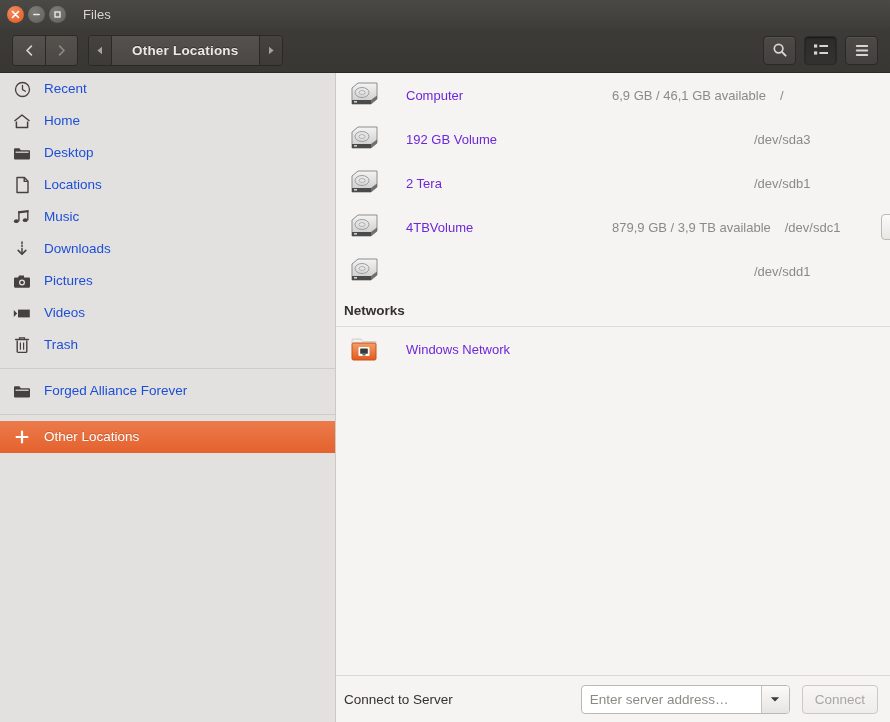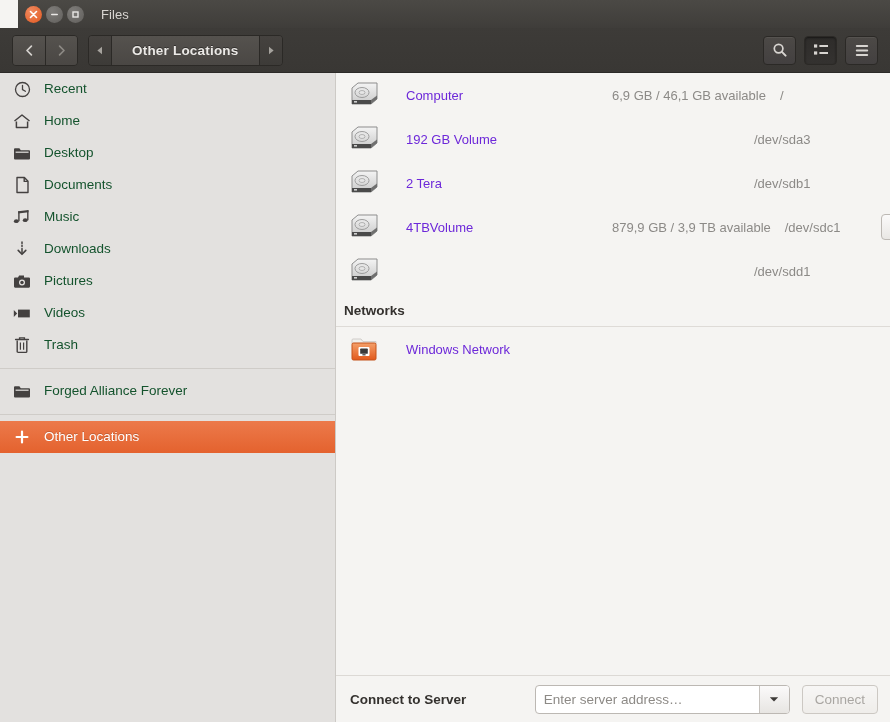--- a/index.html
+++ b/index.html
@@ -7,21 +7,21 @@
     width: 890px; height: 722px;
     font-family: "Liberation Sans", sans-serif;
     overflow: hidden;
     background: #f5f4f2;
   }
   .window { width: 890px; height: 722px; display: flex; flex-direction: column; position: relative; }
 
   
   .titlebar {
     height: 28px; background: linear-gradient(to bottom, #4b4945, #3f3d3a);
-    display: flex; align-items: center; flex: 0 0 28px; position: relative; margin-left: 18px;
+    display: flex; align-items: center; flex: 0 0 28px; position: relative;
   }
   .winbtns { display: flex; gap: 4px; padding-left: 7px; align-items: center; }
   .wb { width: 17px; height: 17px; border-radius: 50%; display: flex; align-items: center;
         justify-content: center; font-size: 10px; line-height: 1; color: #f2f1f0; }
   .wb-close { background: radial-gradient(circle at 35% 30%, #f08a60, #e2581f); }
   .wb-min, .wb-max { background: radial-gradient(circle at 35% 30%, #7e7c79, #615f5c); }
   .wb svg { display:block; }
   .win-title {
     color: #d8d5d1; font-size: 13px; margin-left: 17px; letter-spacing: .1px;
   }
@@ -61,21 +61,21 @@
   .body { flex: 1 1 auto; display: flex; min-height: 0; }
 
   
   .sidebar {
     width: 336px; flex: 0 0 336px; background: #e3e1df;
     border-right: 1px solid #cdcac6; display: flex; flex-direction: column;
     overflow: hidden;
   }
   .side-item {
     height: 32px; display: flex; align-items: center; padding-left: 12px; gap: 12px;
-    color: #14532d; font-size: 13.5px;
+    color: #1d4ed8; font-size: 13.5px;
   }
   .side-item .ico { width: 20px; height: 20px; display: flex; align-items: center;
                     justify-content: center; color: #3e3b38; }
   .side-item .ico svg { display: block; }
   .side-label { line-height: 1; }
   .side-sep { height: 1px; background: #cfccc8; margin: 7px 0 6px 0; }
   .side-item.selected {
     background: linear-gradient(to bottom, #ec7a4b, #e4622e);
     color: #fff;
   }
@@ -105,24 +105,24 @@
   .eject-btn { width: 28px; height: 26px; border: 1px solid #bdb9b4; border-radius: 4px;
                background: linear-gradient(to bottom,#fbfafa,#e9e7e4);
                display: flex; align-items: center; justify-content: center; }
   .eject-btn svg { display: block; }
 
   
   .bottombar {
     flex: 0 0 47px; height: 47px; border-top: 1px solid #dcd9d5;
     background: #f5f4f2; display: flex; align-items: center; padding: 0 12px 0 8px; gap: 12px;
   }
-  .cts-label { font-size: 13.5px; font-weight: bold; color: #34312e; flex: 0 0 auto; margin-left: 6px; }
+  .cts-label { font-size: 13.5px; font-weight: normal; color: #34312e; flex: 0 0 auto; }
   .cts-spacer { flex: 1 1 auto; }
   .cts-entry { display: flex; height: 29px; border: 1px solid #bcb8b3; border-radius: 4px;
-               overflow: hidden; background: #fff; width: 255px; }
+               overflow: hidden; background: #fff; width: 209px; }
   .cts-input { flex: 1 1 auto; border: none; outline: none; background: transparent;
                font-family: "Liberation Sans", sans-serif; font-size: 13.5px;
                color: #3c3a37; padding: 0 8px; min-width: 0; }
   .cts-input::placeholder { color: #8d8a86; }
   .cts-drop { width: 30px; border-left: 1px solid #c6c2bd;
               background: linear-gradient(to bottom,#fbfafa,#e7e5e2);
               display: flex; align-items: center; justify-content: center; }
   .cts-drop svg { display: block; }
   .cts-btn { height: 29px; padding: 0 12px; border: 1px solid #ccc8c3; border-radius: 4px;
              background: linear-gradient(to bottom,#f7f6f5,#efedea); color: #a9a6a2;
@@ -246,21 +246,21 @@
         <span class="side-label">Desktop</span>
       </div>
 
       <div class="side-item">
         <span class="ico">
           <svg width="15" height="18" viewBox="0 0 15 18">
               <path d="M2 1.5 L9.4 1.5 L13 5.2 L13 16.5 L2 16.5 Z" fill="none" stroke="#444140" stroke-width="1.4" stroke-linejoin="round"></path>
               <path d="M9.2 1.8 L9.2 5.4 L12.8 5.4" fill="none" stroke="#444140" stroke-width="1.4" stroke-linejoin="round"></path>
             </svg>
         </span>
-        <span class="side-label">Documents</span>
+        <span class="side-label">Locations</span>
       </div>
 
       <div class="side-item">
         <span class="ico">
           <svg width="18" height="16" viewBox="0 0 18 16">
               <ellipse cx="3.3" cy="12.2" rx="2.4" ry="1.9" fill="#444140"></ellipse>
               <ellipse cx="12.2" cy="11.2" rx="2.4" ry="1.9" fill="#444140"></ellipse>
               <rect x="5.2" y="2.2" width="1.4" height="10" fill="#444140"></rect>
               <rect x="14.1" y="1.4" width="1.4" height="9.8" fill="#444140"></rect>
               <path d="M5.2 2.2 L15.5 0.9 L15.5 3.2 L5.2 4.5 Z" fill="#444140"></path>

